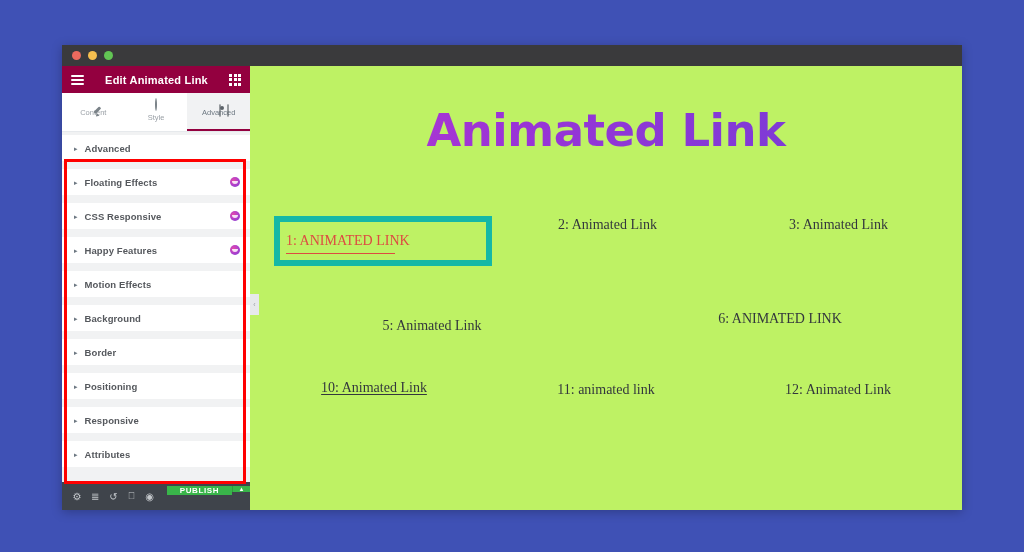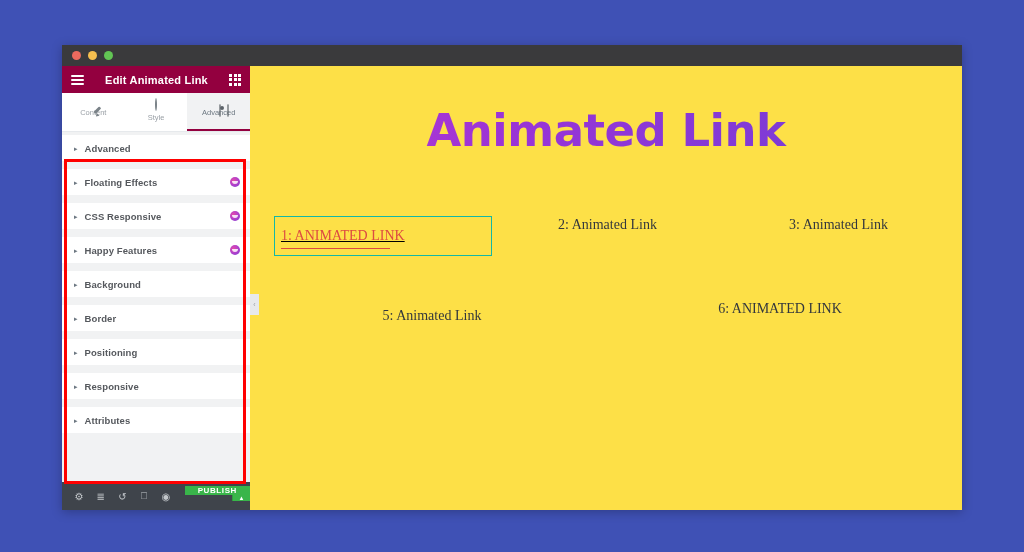--- a/index.html
+++ b/index.html
@@ -264,23 +264,22 @@
     display: flex;
     align-items: center;
     justify-content: center;
     color: #c3c7cb;
     font-size: 10px;
     cursor: pointer;
   }
   #publish-group {
     margin-left: 8px;
     display: flex;
-    align-items: flex-end;
+    align-items: flex-start;
     height: 20px;
-    flex-direction: column;
   }
   #publish-button {
     background: #39b54a;
     color: #ffffff;
     font-size: 8px;
     font-weight: bold;
     letter-spacing: .6px;
     padding: 0 13px;
     display: flex;
     align-items: center;
@@ -294,21 +293,21 @@
     align-items: center;
     justify-content: center;
     color: #ffffff;
     font-size: 6px;
     cursor: pointer;
   }
 
   
   #preview-area {
     flex: 1;
-    background: #fde047;
+    background: #bef264;
     position: relative;
     overflow: hidden;
   }
   #collapse-handle {
     position: absolute;
     left: 0;
     top: 228px;
     width: 9px;
     height: 21px;
     background: #e7e9ec;
@@ -355,26 +354,25 @@
     font-size: 14px;
     color: #33373d;
     position: relative;
     white-space: nowrap;
     cursor: pointer;
     line-height: 18px;
   }
 
   
   #selected-widget {
-    border: 1px solid #14b8a6;
+    border: 6px solid #14b8a6;
     padding: 9px 10px 10px 6px;
     width: 218px;
     box-sizing: border-box;
     margin-left: 16px;
-    text-decoration: underline;
   }
   #selected-widget .link-item {
     color: #dd4b42;
     font-size: 14px;
   }
   #selected-widget .link-item::after {
     content: "";
     position: absolute;
     left: 0;
     bottom: -6px;
@@ -460,20 +458,24 @@
         </div>
         <div class="section-row">
           <span class="section-caret">▸</span>
           <span class="section-label">CSS Responsive</span>
           <span class="badge-icon"></span>
         </div>
         <div class="section-row">
           <span class="section-caret">▸</span>
           <span class="section-label">Happy Features</span>
           <span class="badge-icon"></span>
+        </div>
+        <div class="section-row">
+          <span class="section-caret">▸</span>
+          <span class="section-label">Motion Effects</span>
         </div>
         <div class="section-row">
           <span class="section-caret">▸</span>
           <span class="section-label">Background</span>
         </div>
         <div class="section-row">
           <span class="section-caret">▸</span>
           <span class="section-label">Border</span>
         </div>
         <div class="section-row">
@@ -530,18 +532,29 @@
         <div class="links-row">
           <div class="link-cell offset-a">
             <span class="link-item">5: Animated Link</span>
           </div>
           <div class="link-cell offset-b">
             <span class="link-item">6: ANIMATED LINK</span>
           </div>
         </div>
 
 
+        <div class="links-row">
+          <div class="link-cell">
+            <span class="link-item u-inline">10: Animated Link</span>
+          </div>
+          <div class="link-cell offset-b">
+            <span class="link-item">11: animated link</span>
+          </div>
+          <div class="link-cell offset-b">
+            <span class="link-item">12: Animated Link</span>
+          </div>
+        </div>
 
       </div>
     </div>
 
   </div>
 </div>
 
 </body></html>

